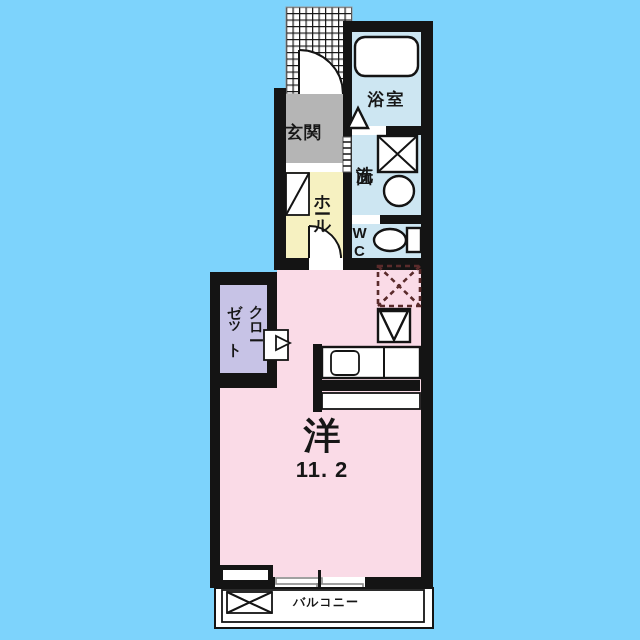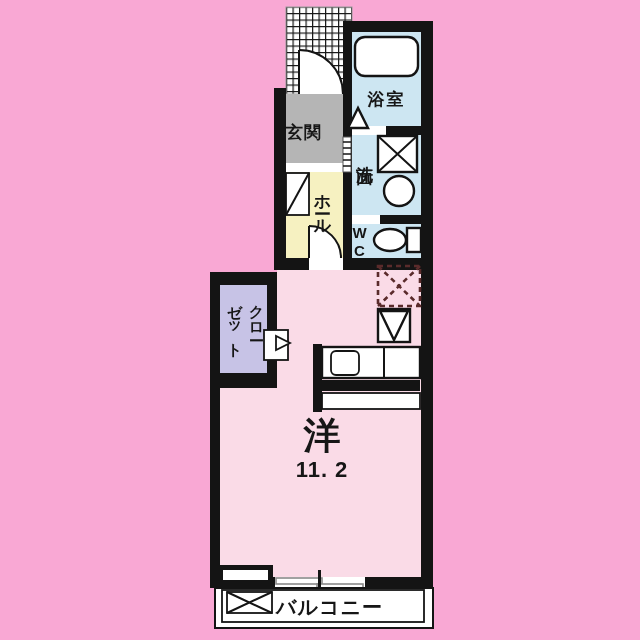--- a/index.html
+++ b/index.html
@@ -1,17 +1,17 @@
 <!DOCTYPE html>
 <html style="--c-wall: #141414; --c-wet: #cde6f2; --c-genkan: #b5b5b5; --c-hall: #f6f1c1; --c-closet: #c7c3e6; --c-room: #fadbe7; --c-dash: #5a2b2b;"><head>
 <meta charset="utf-8">
 <style>
   html,body{margin:0;padding:0;background:#ffffff;}
   #stage{
-    position:relative;width:640px;height:640px;background:#f9a8d4;overflow:hidden;
+    position:relative;width:640px;height:640px;background:#7dd3fc;overflow:hidden;
     font-family:"Liberation Sans","DejaVu Sans",sans-serif;color:#111;
   }
   #plan-svg{position:absolute;left:0;top:0;}
   .wall{fill:var(--c-wall);}
   .white{fill:#ffffff;}
   .wet{fill:var(--c-wet);}
   .genkan-fill{fill:var(--c-genkan);}
   .hall-fill{fill:var(--c-hall);}
   .closet-fill{fill:var(--c-closet);}
   .room-fill{fill:var(--c-room);}
@@ -165,15 +165,15 @@
   <div class="label v-label" id="closet-label" style="left:224px;top:294px;height:74px;font-size:15px;line-height:1.45;">
     <span>クロー</span>
     <span>ゼット</span>
   </div>
 
   <div id="room-label">
     <div class="rname">洋</div>
     <div class="rarea">11. 2</div>
   </div>
 
-  <div class="label h-label" id="balcony-label" style="left:276px;top:594px;width:100px;font-size:20px;letter-spacing:1px;">バルコニー</div>
+  <div class="label h-label" id="balcony-label" style="left:276px;top:594px;width:100px;font-size:12px;letter-spacing:1px;">バルコニー</div>
 
 </div>
 
 </body></html>

